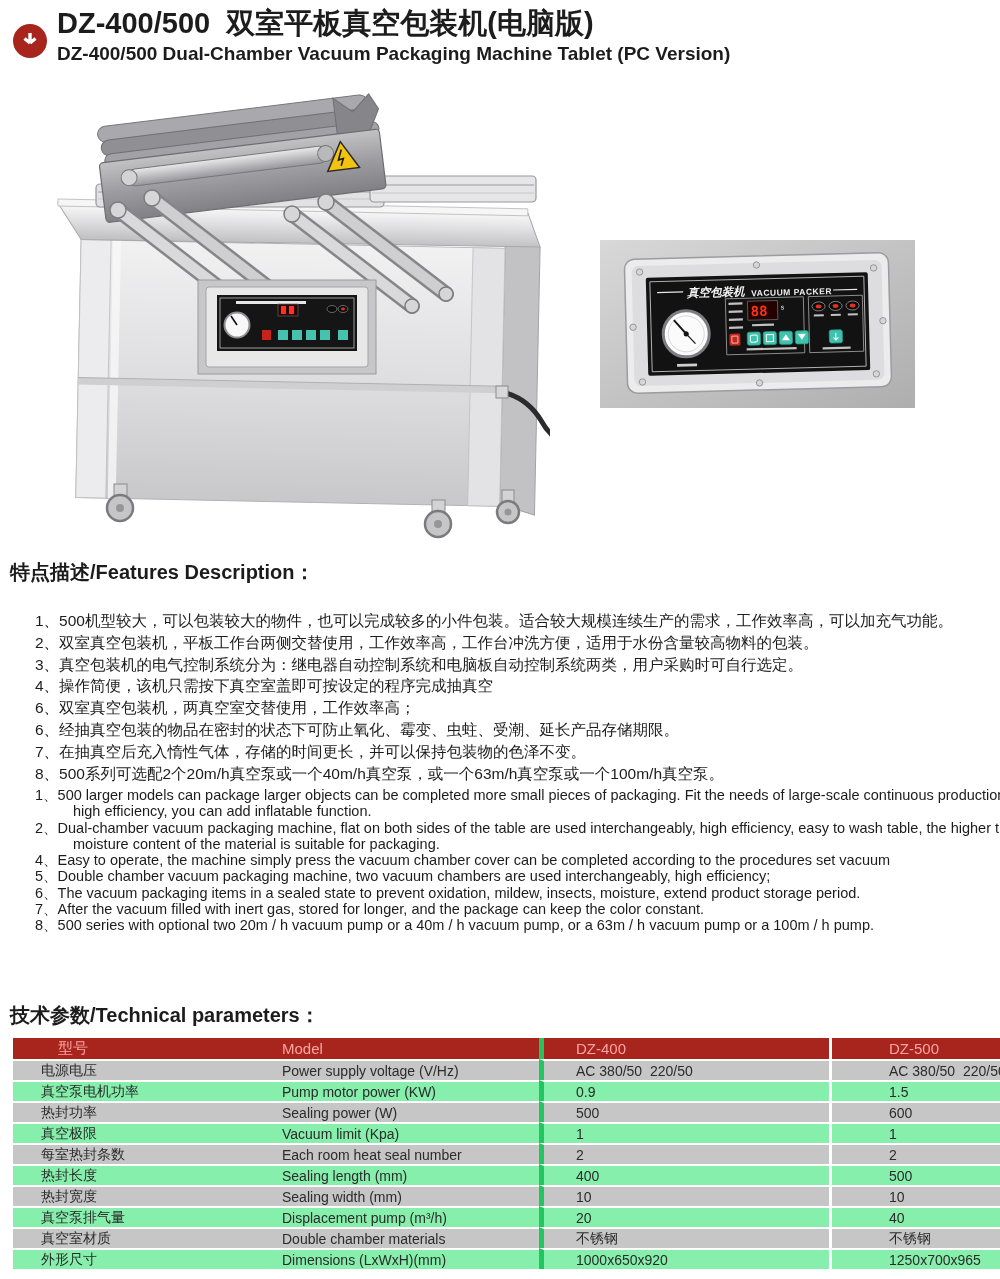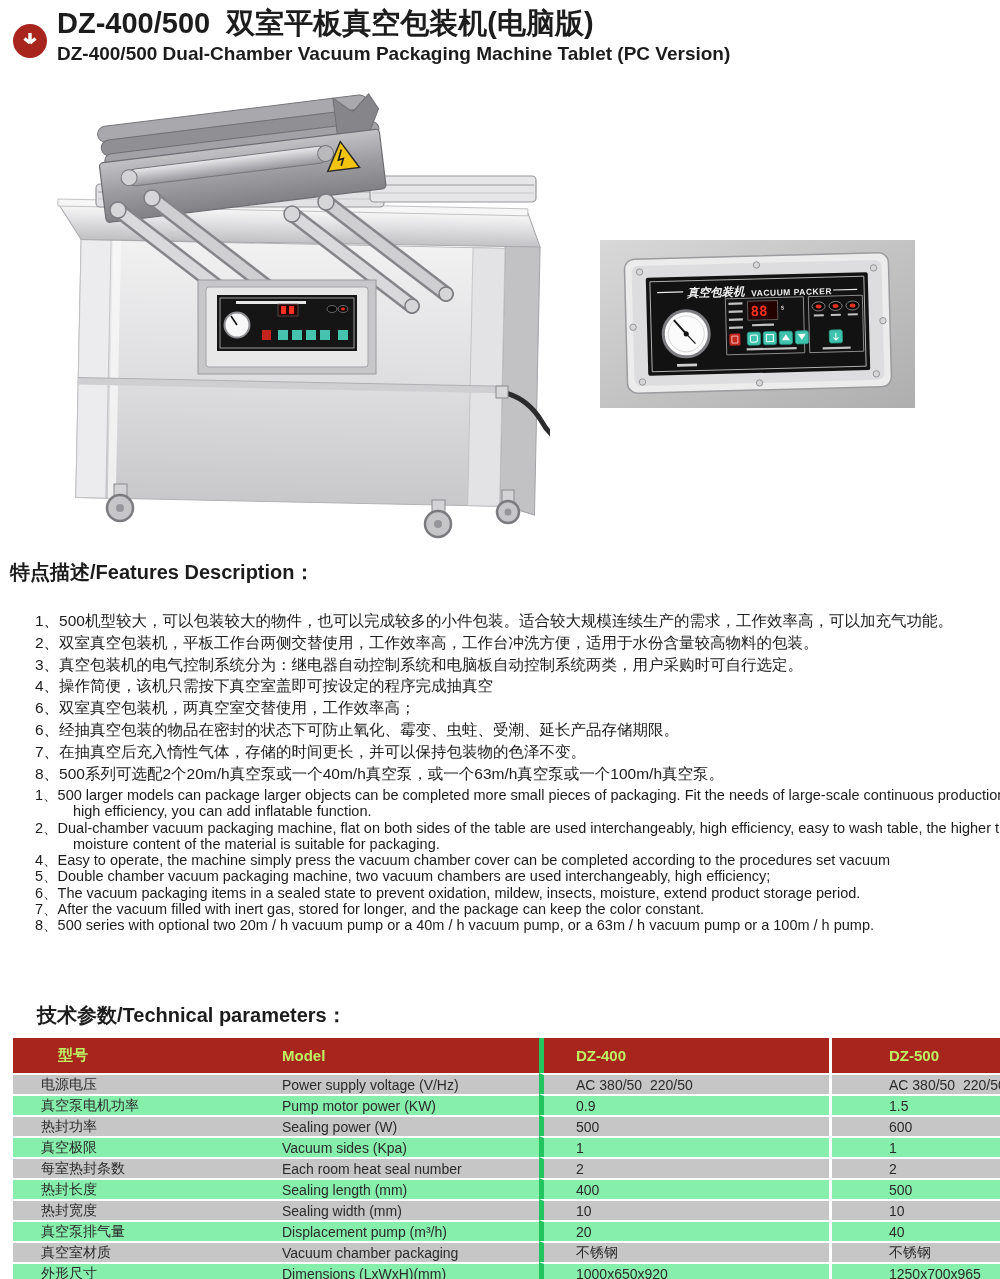--- a/index.html
+++ b/index.html
@@ -10,31 +10,31 @@
             background:#a7251c;display:flex;align-items:center;justify-content:center;}
   .hdr-icon svg{display:block;}
   .title-cn{position:absolute;left:57px;top:4px;font-size:29px;font-weight:bold;letter-spacing:0px;white-space:nowrap;}
   .title-en{position:absolute;left:57px;top:43px;font-size:19px;font-weight:bold;white-space:nowrap;}
   
   .machine-img{position:absolute;left:40px;top:92px;width:510px;height:455px;}
   .panel-img{position:absolute;left:600px;top:240px;width:315px;height:168px;}
   
   .sec-head{position:absolute;left:10px;font-size:20px;font-weight:bold;white-space:nowrap;}
   #feat-head{top:536px;margin-top:23px;}
-  #tech-head{top:1002px;margin-left:27px;}
+  #tech-head{top:1002px;}
   
   .feat-list{position:absolute;left:19px;width:985px;margin:16px;padding:0;list-style:none;}
   #list-cn{top:594px;font-size:15.5px;line-height:21.8px;font-weight:500;}
   #list-cn li{white-space:nowrap;}
   #list-en{top:771px;font-size:14.5px;line-height:16.3px;}
   #list-en li{padding-left:38px;text-indent:-38px;}
   
   .spec-table{position:absolute;left:13px;top:1038px;width:973px;border-collapse:separate;border-spacing:0;
               table-layout:fixed;font-size:14px;}
-  .spec-table th{background:#a7251c;color:#bef264;font-weight:bold;text-align:left;height:35px;
+  .spec-table th{background:#a7251c;color:#fca5a5;font-weight:normal;text-align:left;height:21px;
                  padding:0;font-size:15px;}
   .spec-table td{height:19px;padding:0;border-top:2px solid #ffffff;color:#2b2b2b;}
   .spec-table .c0{width:220px;padding-left:28px;}
   .spec-table .c1{width:257px;padding-left:4px;}
   .spec-table .c2{width:253px;padding-left:32px;border-left:5px solid #22c55e;}
   .spec-table .c3{width:243px;padding-left:57px;border-left:3px solid #fff;}
   .spec-table th.c0{padding-left:45px;}
   .row-dark td{background:#c6c6c6;}
   .row-light td{background:#86efac;}
 </style>
@@ -308,21 +308,21 @@
           <td class="c3">1.5</td>
         </tr>
         <tr class="row-dark">
           <td class="c0">热封功率</td>
           <td class="c1">Sealing power (W)</td>
           <td class="c2">500</td>
           <td class="c3">600</td>
         </tr>
         <tr class="row-light">
           <td class="c0">真空极限</td>
-          <td class="c1">Vacuum sides (Kpa)</td>
+          <td class="c1">Vacuum limit (Kpa)</td>
           <td class="c2">1</td>
           <td class="c3">1</td>
         </tr>
         <tr class="row-dark">
           <td class="c0">每室热封条数</td>
           <td class="c1">Each room heat seal number</td>
           <td class="c2">2</td>
           <td class="c3">2</td>
         </tr>
         <tr class="row-light">
@@ -338,21 +338,21 @@
           <td class="c3">10</td>
         </tr>
         <tr class="row-light">
           <td class="c0">真空泵排气量</td>
           <td class="c1">Displacement pump (m³/h)</td>
           <td class="c2">20</td>
           <td class="c3">40</td>
         </tr>
         <tr class="row-dark">
           <td class="c0">真空室材质</td>
-          <td class="c1">Vacuum chamber packaging</td>
+          <td class="c1">Double chamber materials</td>
           <td class="c2">不锈钢</td>
           <td class="c3">不锈钢</td>
         </tr>
         <tr class="row-light">
           <td class="c0">外形尺寸</td>
           <td class="c1">Dimensions (LxWxH)(mm)</td>
           <td class="c2">1000x650x920</td>
           <td class="c3">1250x700x965</td>
         </tr>
       </tbody>

